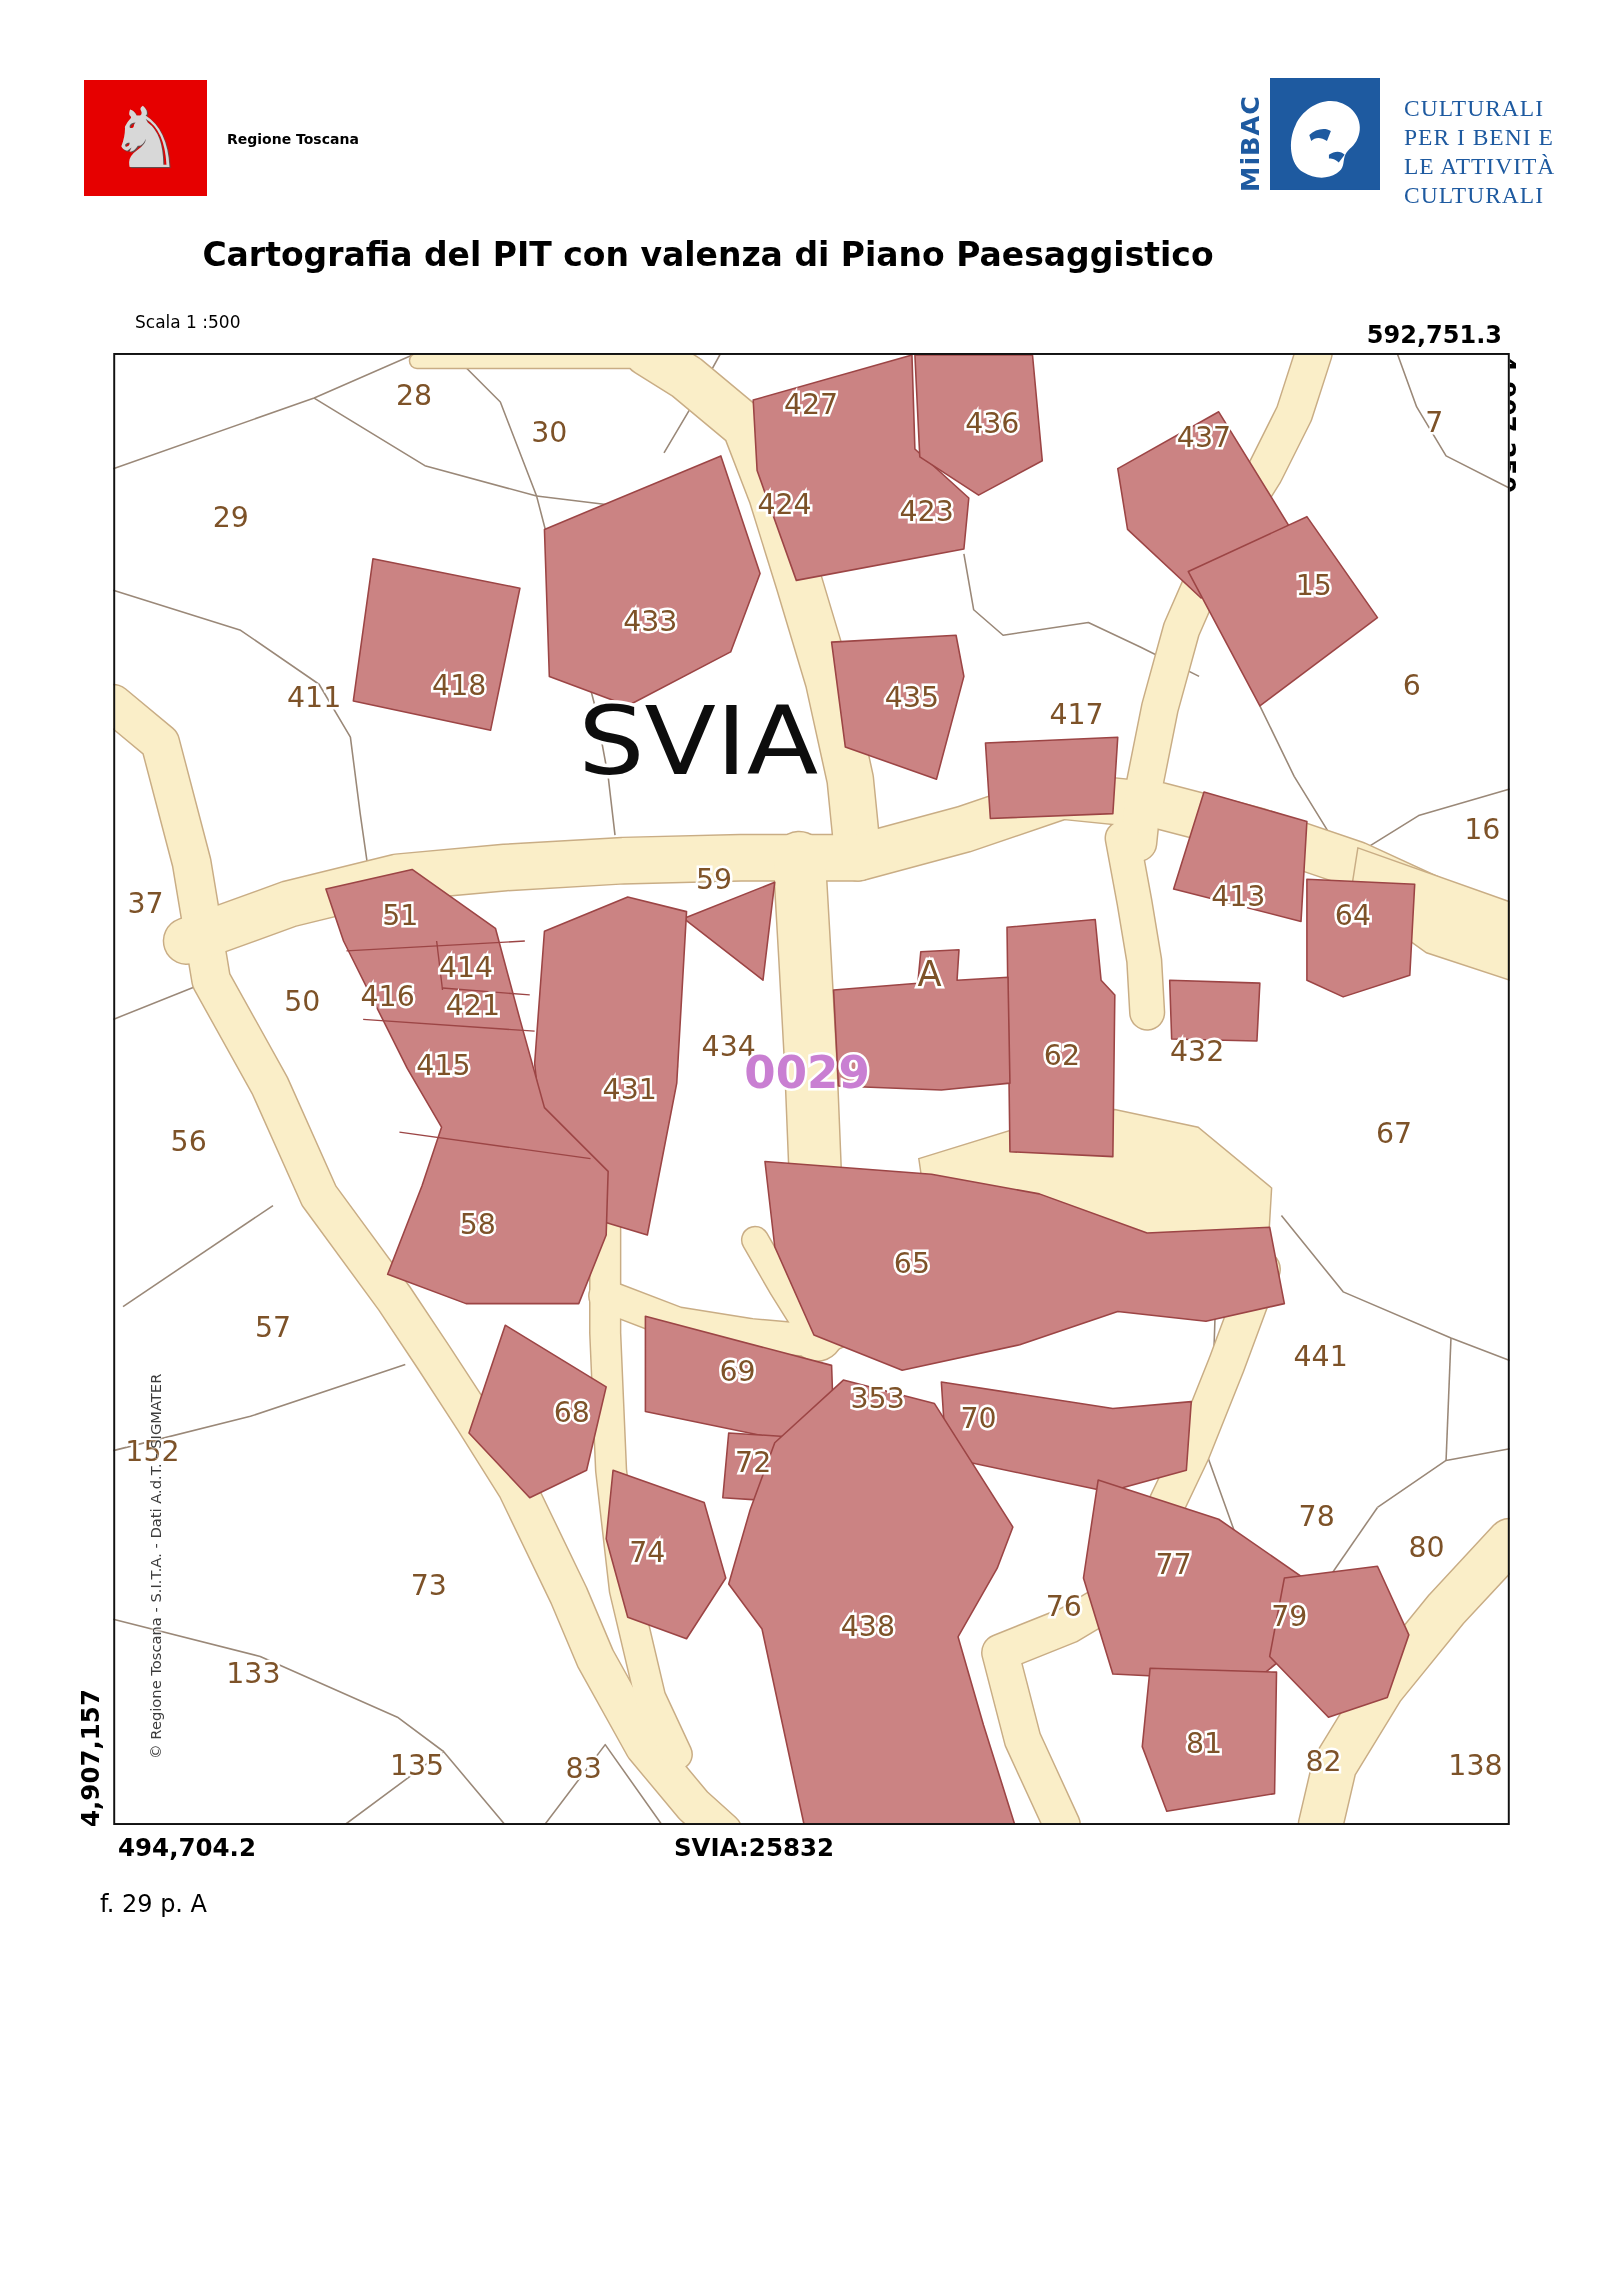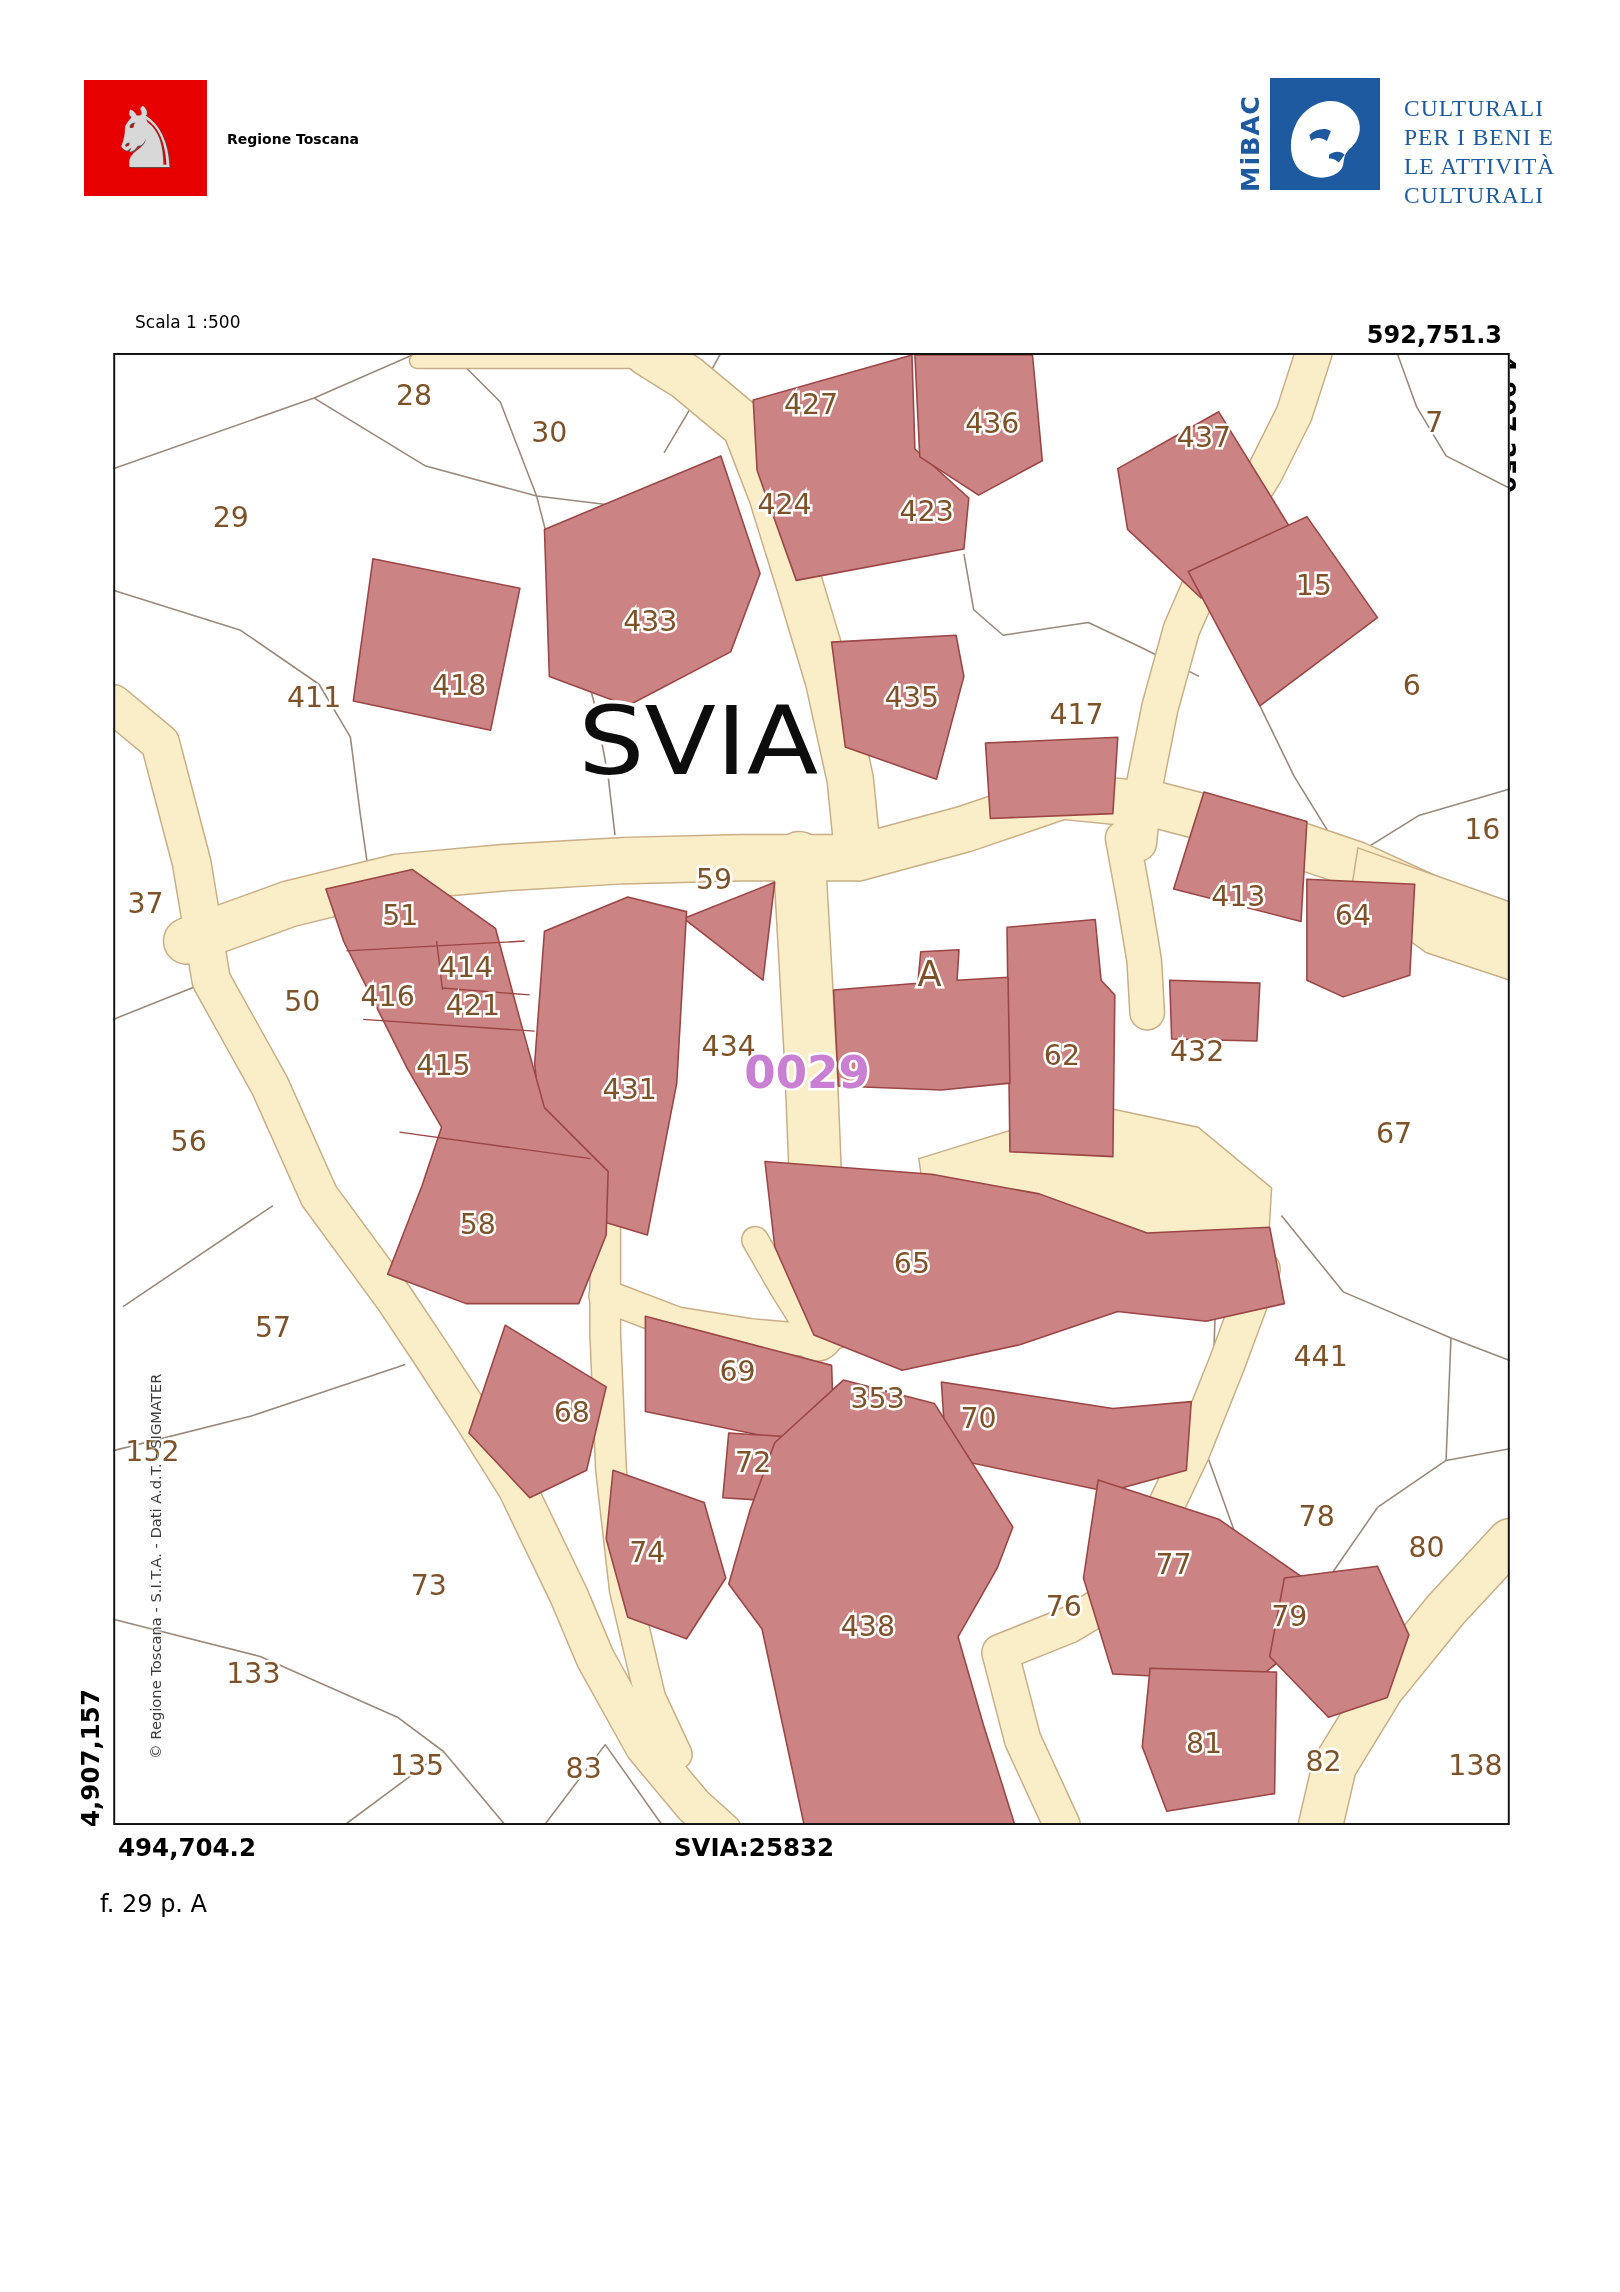--- a/index.html
+++ b/index.html
@@ -52,20 +52,21 @@
       <path d="M60,78 C66,74 72,74 76,78 L70,86 C66,82 62,82 60,82 Z" fill="#1e5aa0"></path>
     </svg>
   </div>
   <div class="abs" id="mibac-text">
     <div>CULTURALI</div>
     <div>PER I BENI E</div>
     <div>LE ATTIVITÀ</div>
     <div>CULTURALI</div>
   </div>
 
+  <div class="abs" id="map-title">Cartografia del PIT con valenza di Piano Paesaggistico</div>
   <div class="abs" id="scale-label">Scala 1 :500</div>
 
   <div class="abs" id="coord-tr">592,751.3</div>
   <div class="abs" id="coord-right">4,907,250</div>
   <div class="abs" id="coord-left">4,907,157</div>
   <div class="abs" id="coord-bl">494,704.2</div>
   <div class="abs" id="epsg">SVIA:25832</div>
 
   <svg class="abs" id="map-svg" width="1397" height="1472" viewBox="0 0 1425 1502">
       <rect x="0" y="0" width="1425" height="1502" fill="#ffffff"></rect>

